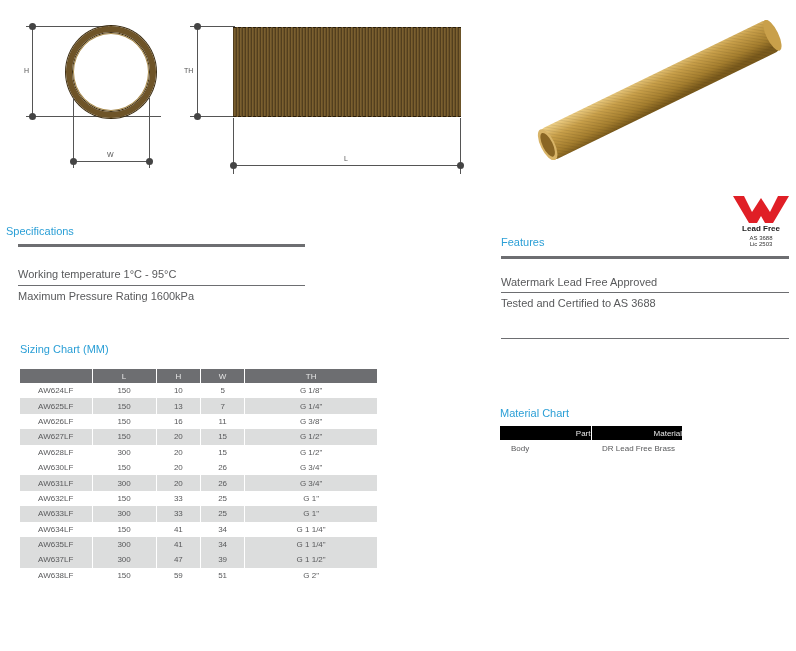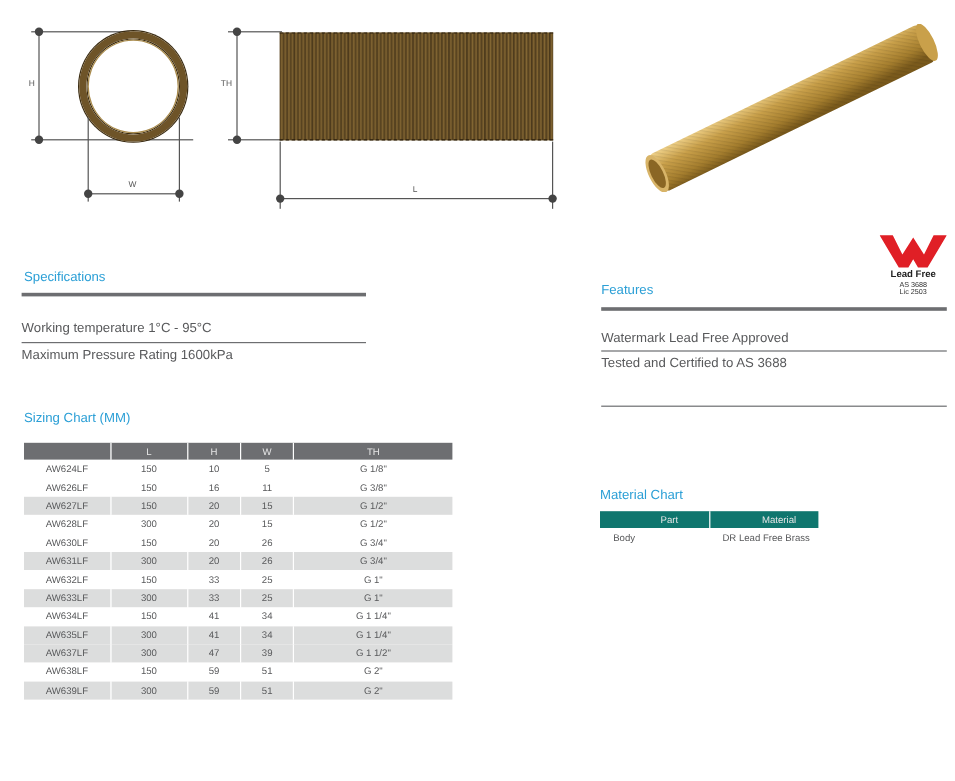--- a/index.html
+++ b/index.html
@@ -36,21 +36,21 @@
   table.sizing { position: absolute; left: 20px; top: 369px; width: 357px; border-collapse: collapse; font-size: 8px; color: #58595b; }
   table.sizing th { background: #6d6e71; color: #e6e6e6; font-weight: normal; height: 14px; border-left: 1px solid #fff; text-align: center; }
   table.sizing th:first-child { border-left: none; }
   table.sizing td { height: 15.4px; text-align: center; border-left: 1px solid #fff; }
   table.sizing td:first-child { border-left: none; }
   table.sizing tr.alt td { background: #dcdddd; }
   table.sizing col.c0 { width: 72px; }
 
   
   table.material { position: absolute; left: 500px; top: 426px; width: 182px; border-collapse: collapse; font-size: 8px; color: #58595b; }
-  table.material th { background: #0f766e; color: #e6e6e6; font-weight: normal; height: 14px; text-align: center; padding-left: 25px; border-left: 1px solid #fff; }
+  table.material th { background: #000000; color: #e6e6e6; font-weight: normal; height: 14px; text-align: right; padding-left: 25px; border-left: 1px solid #fff; }
   table.material th:first-child { border-left: none; }
   table.material td { height: 16px; text-align: left; padding-left: 11px; }
 </style>
 </head>
 <body>
 
 <div>
   <div class="dim-line" style="left:26px;top:26px;width:82px;height:1px;"></div>
   <div class="dim-line" style="left:26px;top:116px;width:135px;height:1px;"></div>
   <div class="dim-line" style="left:32px;top:27px;width:1px;height:90px;"></div>
@@ -103,21 +103,21 @@
   </g>
 </svg>
 
 <svg class="wm-logo" viewBox="0 0 56 30">
   <polygon points="0,2 11,2 19,18 28,4 37,18 45,2 56,2 40,29 32,29 28,22 24,29 16,29" fill="#e01f26"></polygon>
 </svg>
 <div class="wm-text-main">Lead Free</div>
 <div class="wm-text-sub" style="top:235px;">AS 3688</div>
 <div class="wm-text-sub" style="top:241px;">Lic 2503</div>
 
-<div class="section-title" style="left:20px;top:225px;">Specifications</div>
+<div class="section-title" style="left:6px;top:225px;">Specifications</div>
 <div class="thick-rule" style="left:18px;top:244px;width:287px;"></div>
 <div class="spec-line" style="left:18px;top:268px;">Working temperature 1°C - 95°C</div>
 <div class="thin-rule" style="left:18px;top:285px;width:287px;"></div>
 <div class="spec-line" style="left:18px;top:290px;">Maximum Pressure Rating 1600kPa</div>
 
 <div class="section-title" style="left:501px;top:236px;">Features</div>
 <div class="thick-rule" style="left:501px;top:256px;width:288px;"></div>
 <div class="spec-line" style="left:501px;top:276px;">Watermark Lead Free Approved</div>
 <div class="thin-rule" style="left:501px;top:292px;width:288px;"></div>
 <div class="spec-line" style="left:501px;top:297px;">Tested and Certified to AS 3688</div>
@@ -142,20 +142,27 @@
     </tr>
   </thead>
   <tbody>
     <tr>
         <td>AW624LF</td>
         <td>150</td>
         <td>10</td>
         <td>5</td>
         <td>G 1/8"</td>
       </tr>
+    <tr class="alt">
+        <td>AW625LF</td>
+        <td>150</td>
+        <td>13</td>
+        <td>7</td>
+        <td>G 1/4"</td>
+      </tr>
     <tr>
         <td>AW626LF</td>
         <td>150</td>
         <td>16</td>
         <td>11</td>
         <td>G 3/8"</td>
       </tr>
     <tr class="alt">
         <td>AW627LF</td>
         <td>150</td>
@@ -215,27 +222,20 @@
     <tr class="alt">
         <td>AW637LF</td>
         <td>300</td>
         <td>47</td>
         <td>39</td>
         <td>G 1 1/2"</td>
       </tr>
     <tr>
         <td>AW638LF</td>
         <td>150</td>
-        <td>59</td>
-        <td>51</td>
-        <td>G 2"</td>
-      </tr>
-    <tr class="alt">
-        <td>AW639LF</td>
-        <td>300</td>
         <td>59</td>
         <td>51</td>
         <td>G 2"</td>
       </tr>
   </tbody>
 </table>
 
 <div class="section-title" style="left:500px;top:407px;">Material Chart</div>
 <table class="material">
   <colgroup>

